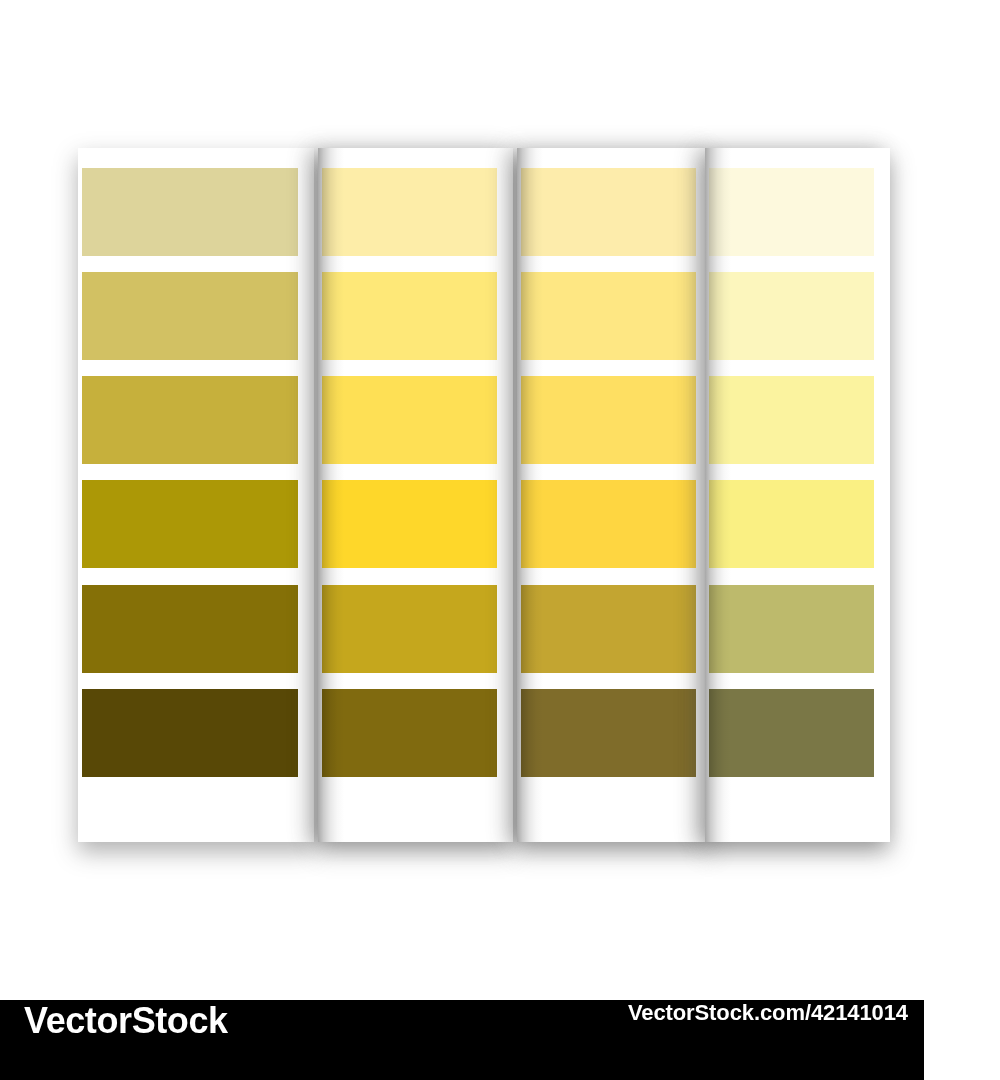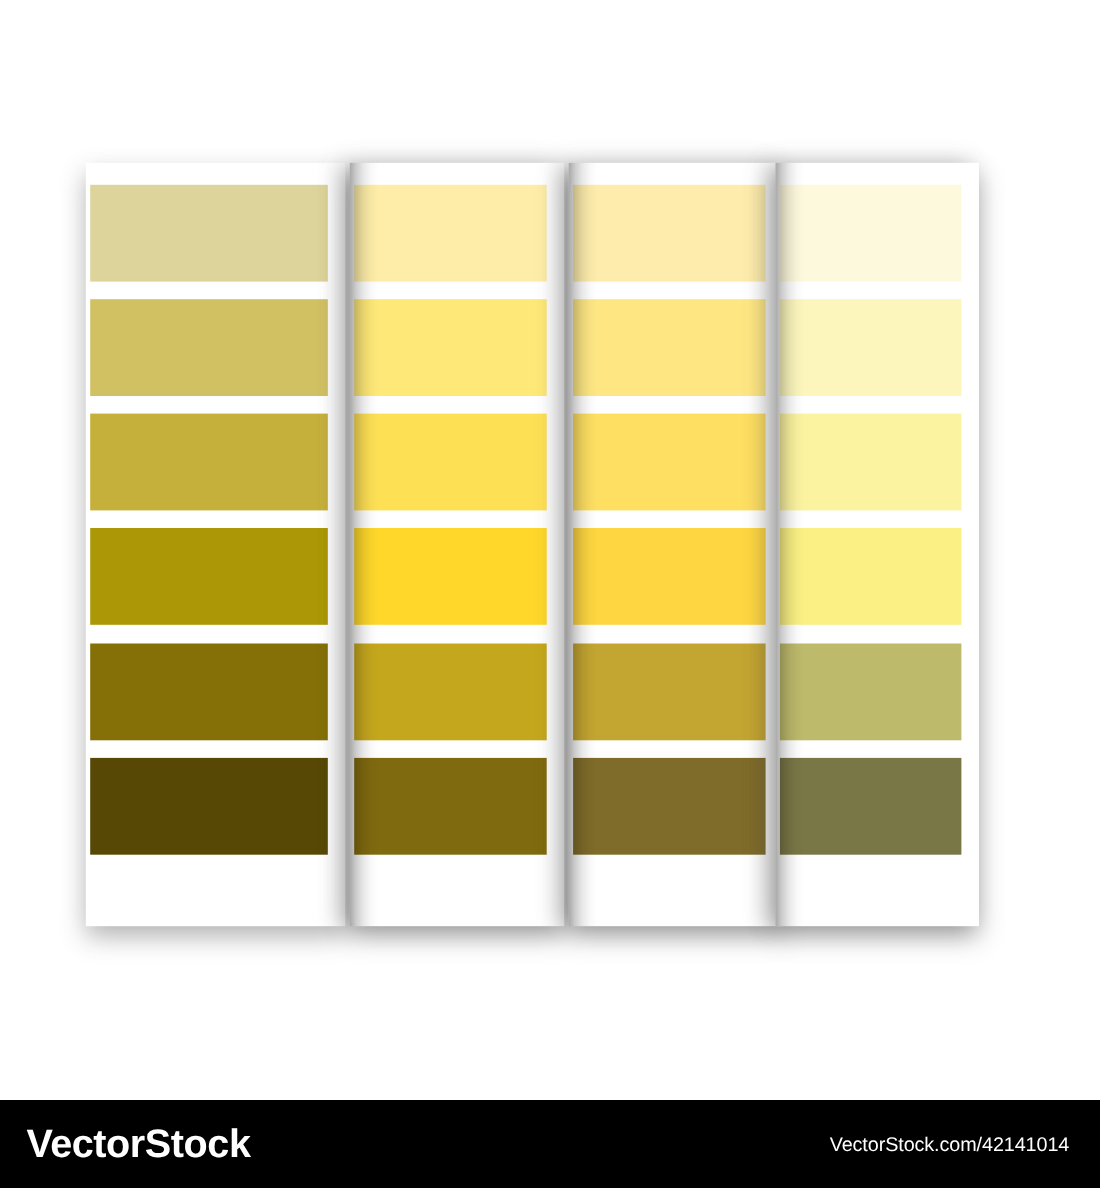--- a/index.html
+++ b/index.html
@@ -83,40 +83,40 @@
   .swatch[data-row="2"] { top: 228px; }
   .swatch[data-row="3"] { top: 332px; }
   .swatch[data-row="4"] { top: 437px; }
   .swatch[data-row="5"] { top: 541px; }
 
   
   #watermark-bar {
     position: absolute;
     left: 0;
     top: 1000px;
-    width: 1000px;
+    width: 924px;
     height: 80px;
     background: #000000;
     color: #ffffff;
     display: flex;
-    align-items: center;
+    align-items: flex-start;
     justify-content: space-between;
     box-sizing: border-box;
-    padding: 0 28px 0 24px;
+    padding: 0 16px 0 24px;
   }
   #brand-wordmark {
     font-size: 36px;
     font-weight: 700;
     letter-spacing: -0.4px;
     font-family: "Liberation Sans", sans-serif;
     white-space: nowrap;
   }
   #watermark-url {
-    font-size: 18px;
-    font-weight: 400;
+    font-size: 22px;
+    font-weight: 700;
     letter-spacing: -0.1px;
     font-family: "Liberation Sans", sans-serif;
     white-space: nowrap;
   }
 </style>
 </head>
 <body>
 
 <div id="palette-stage">
     <div class="palette-card" data-col="0">

